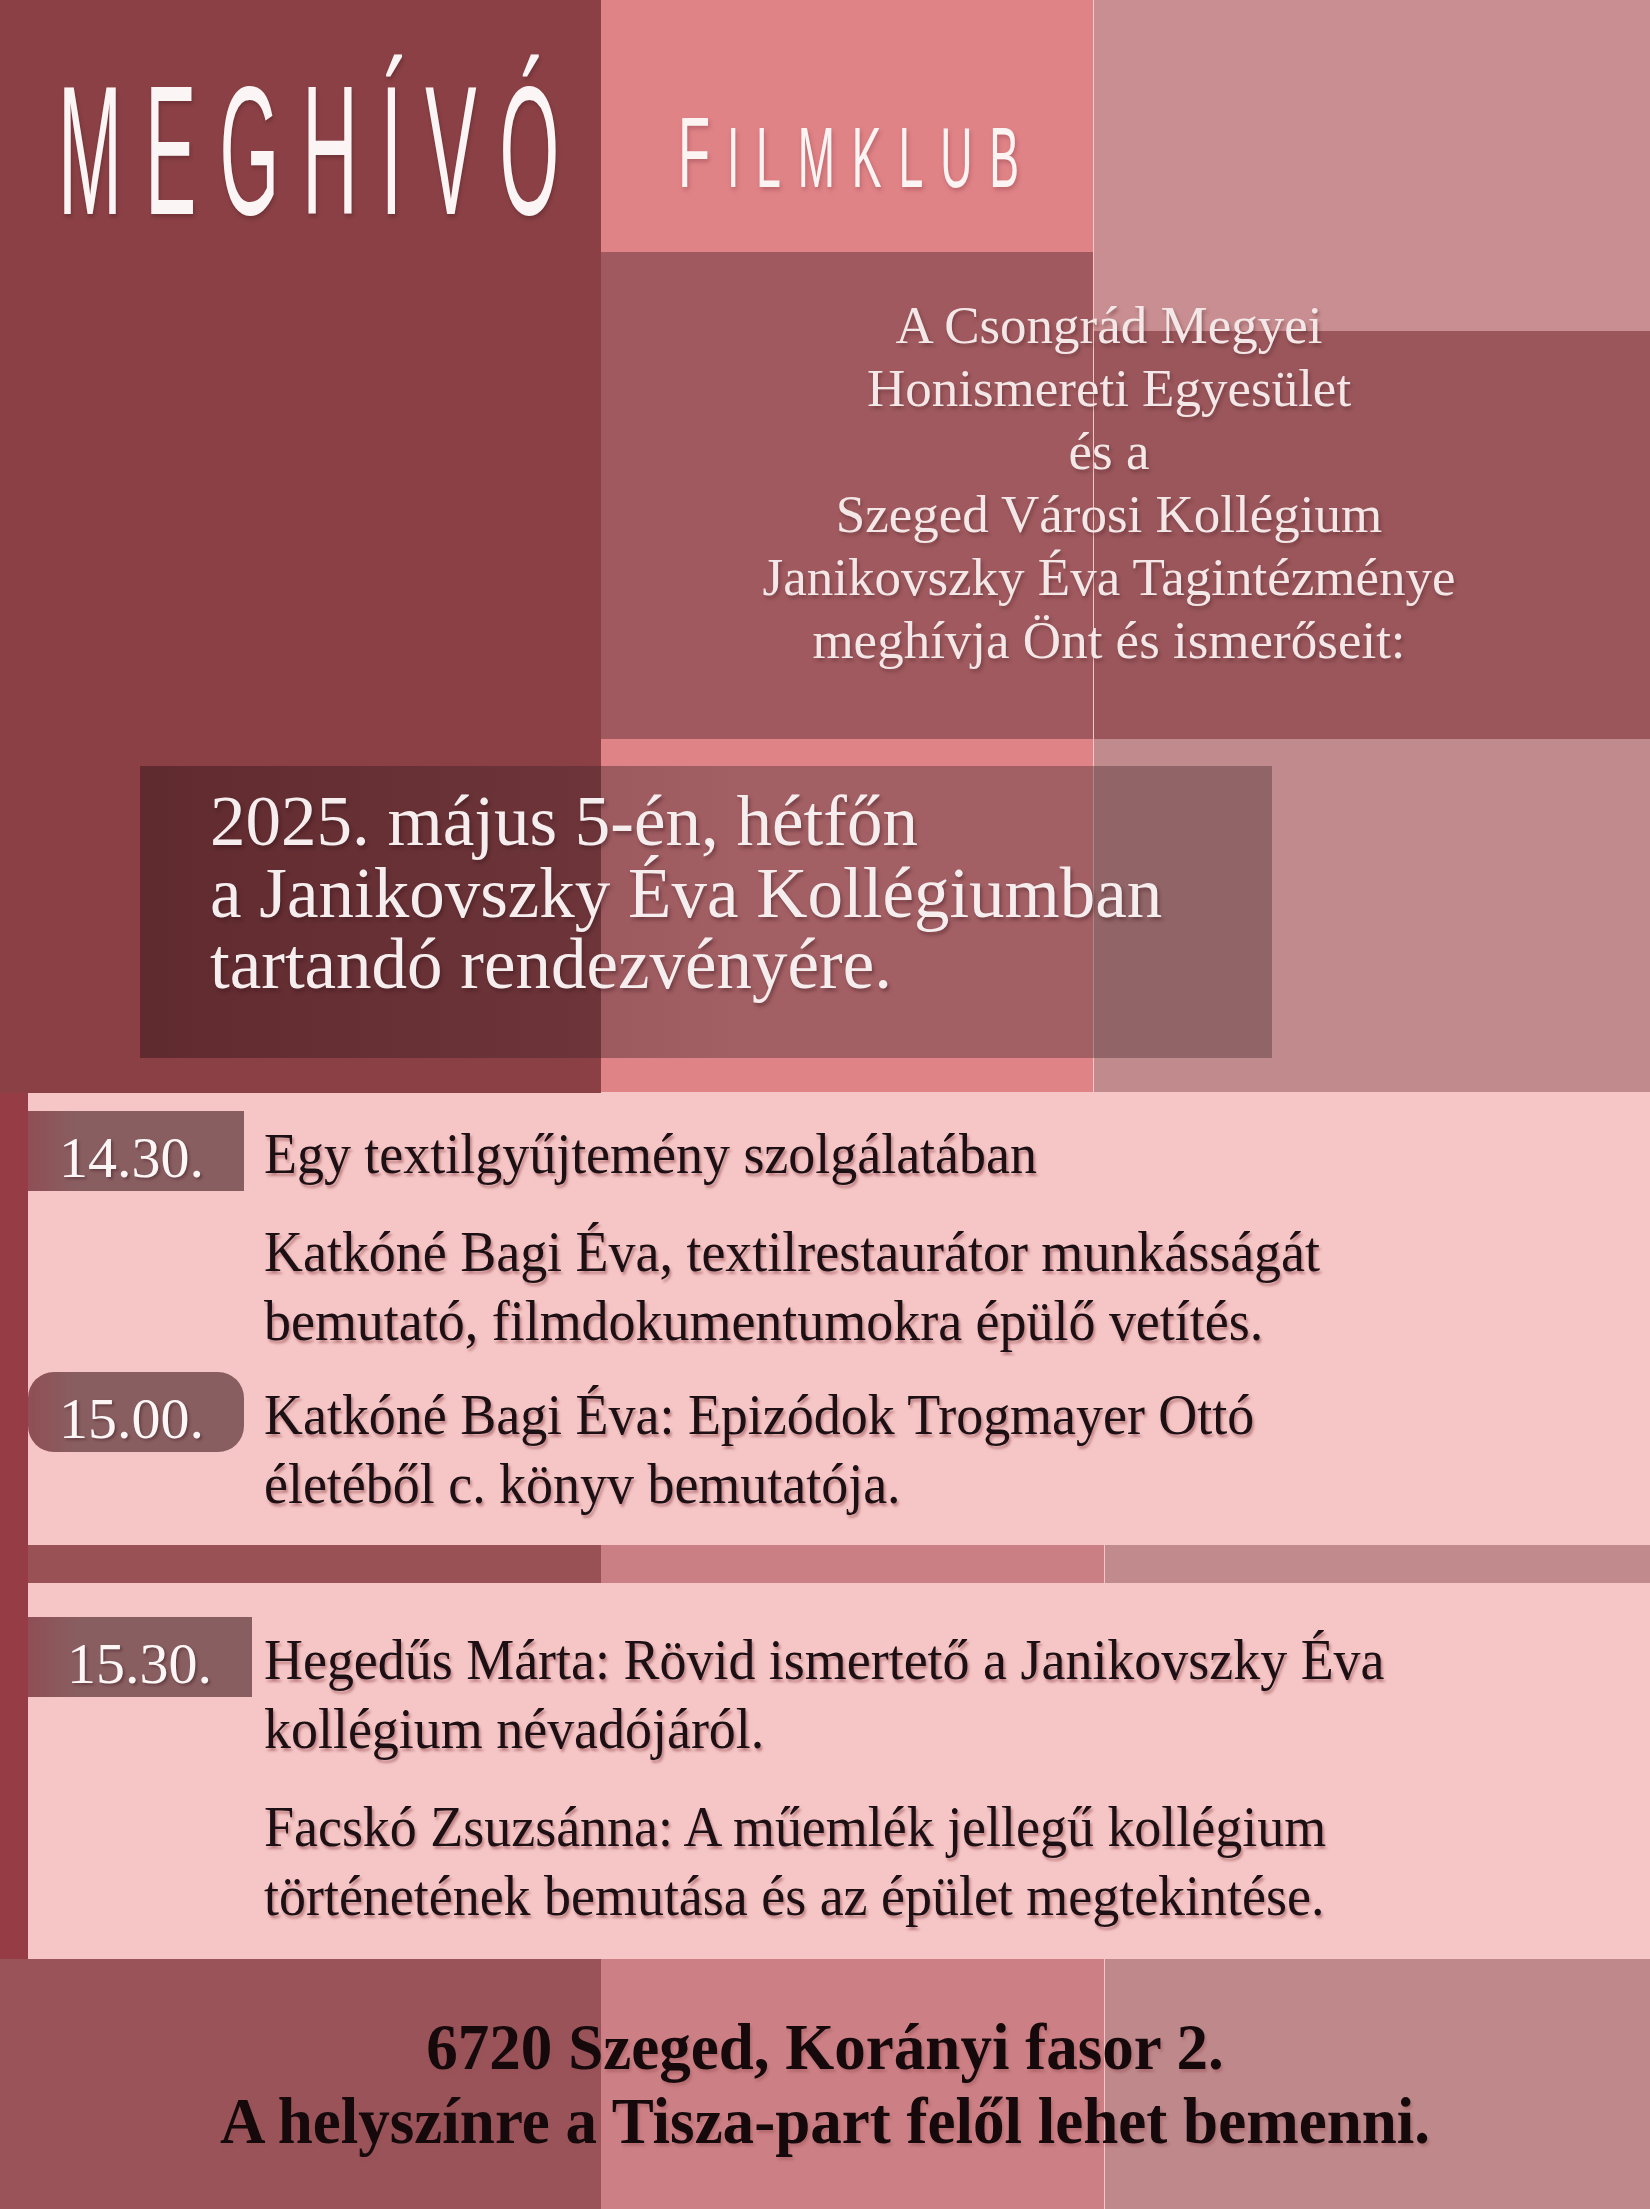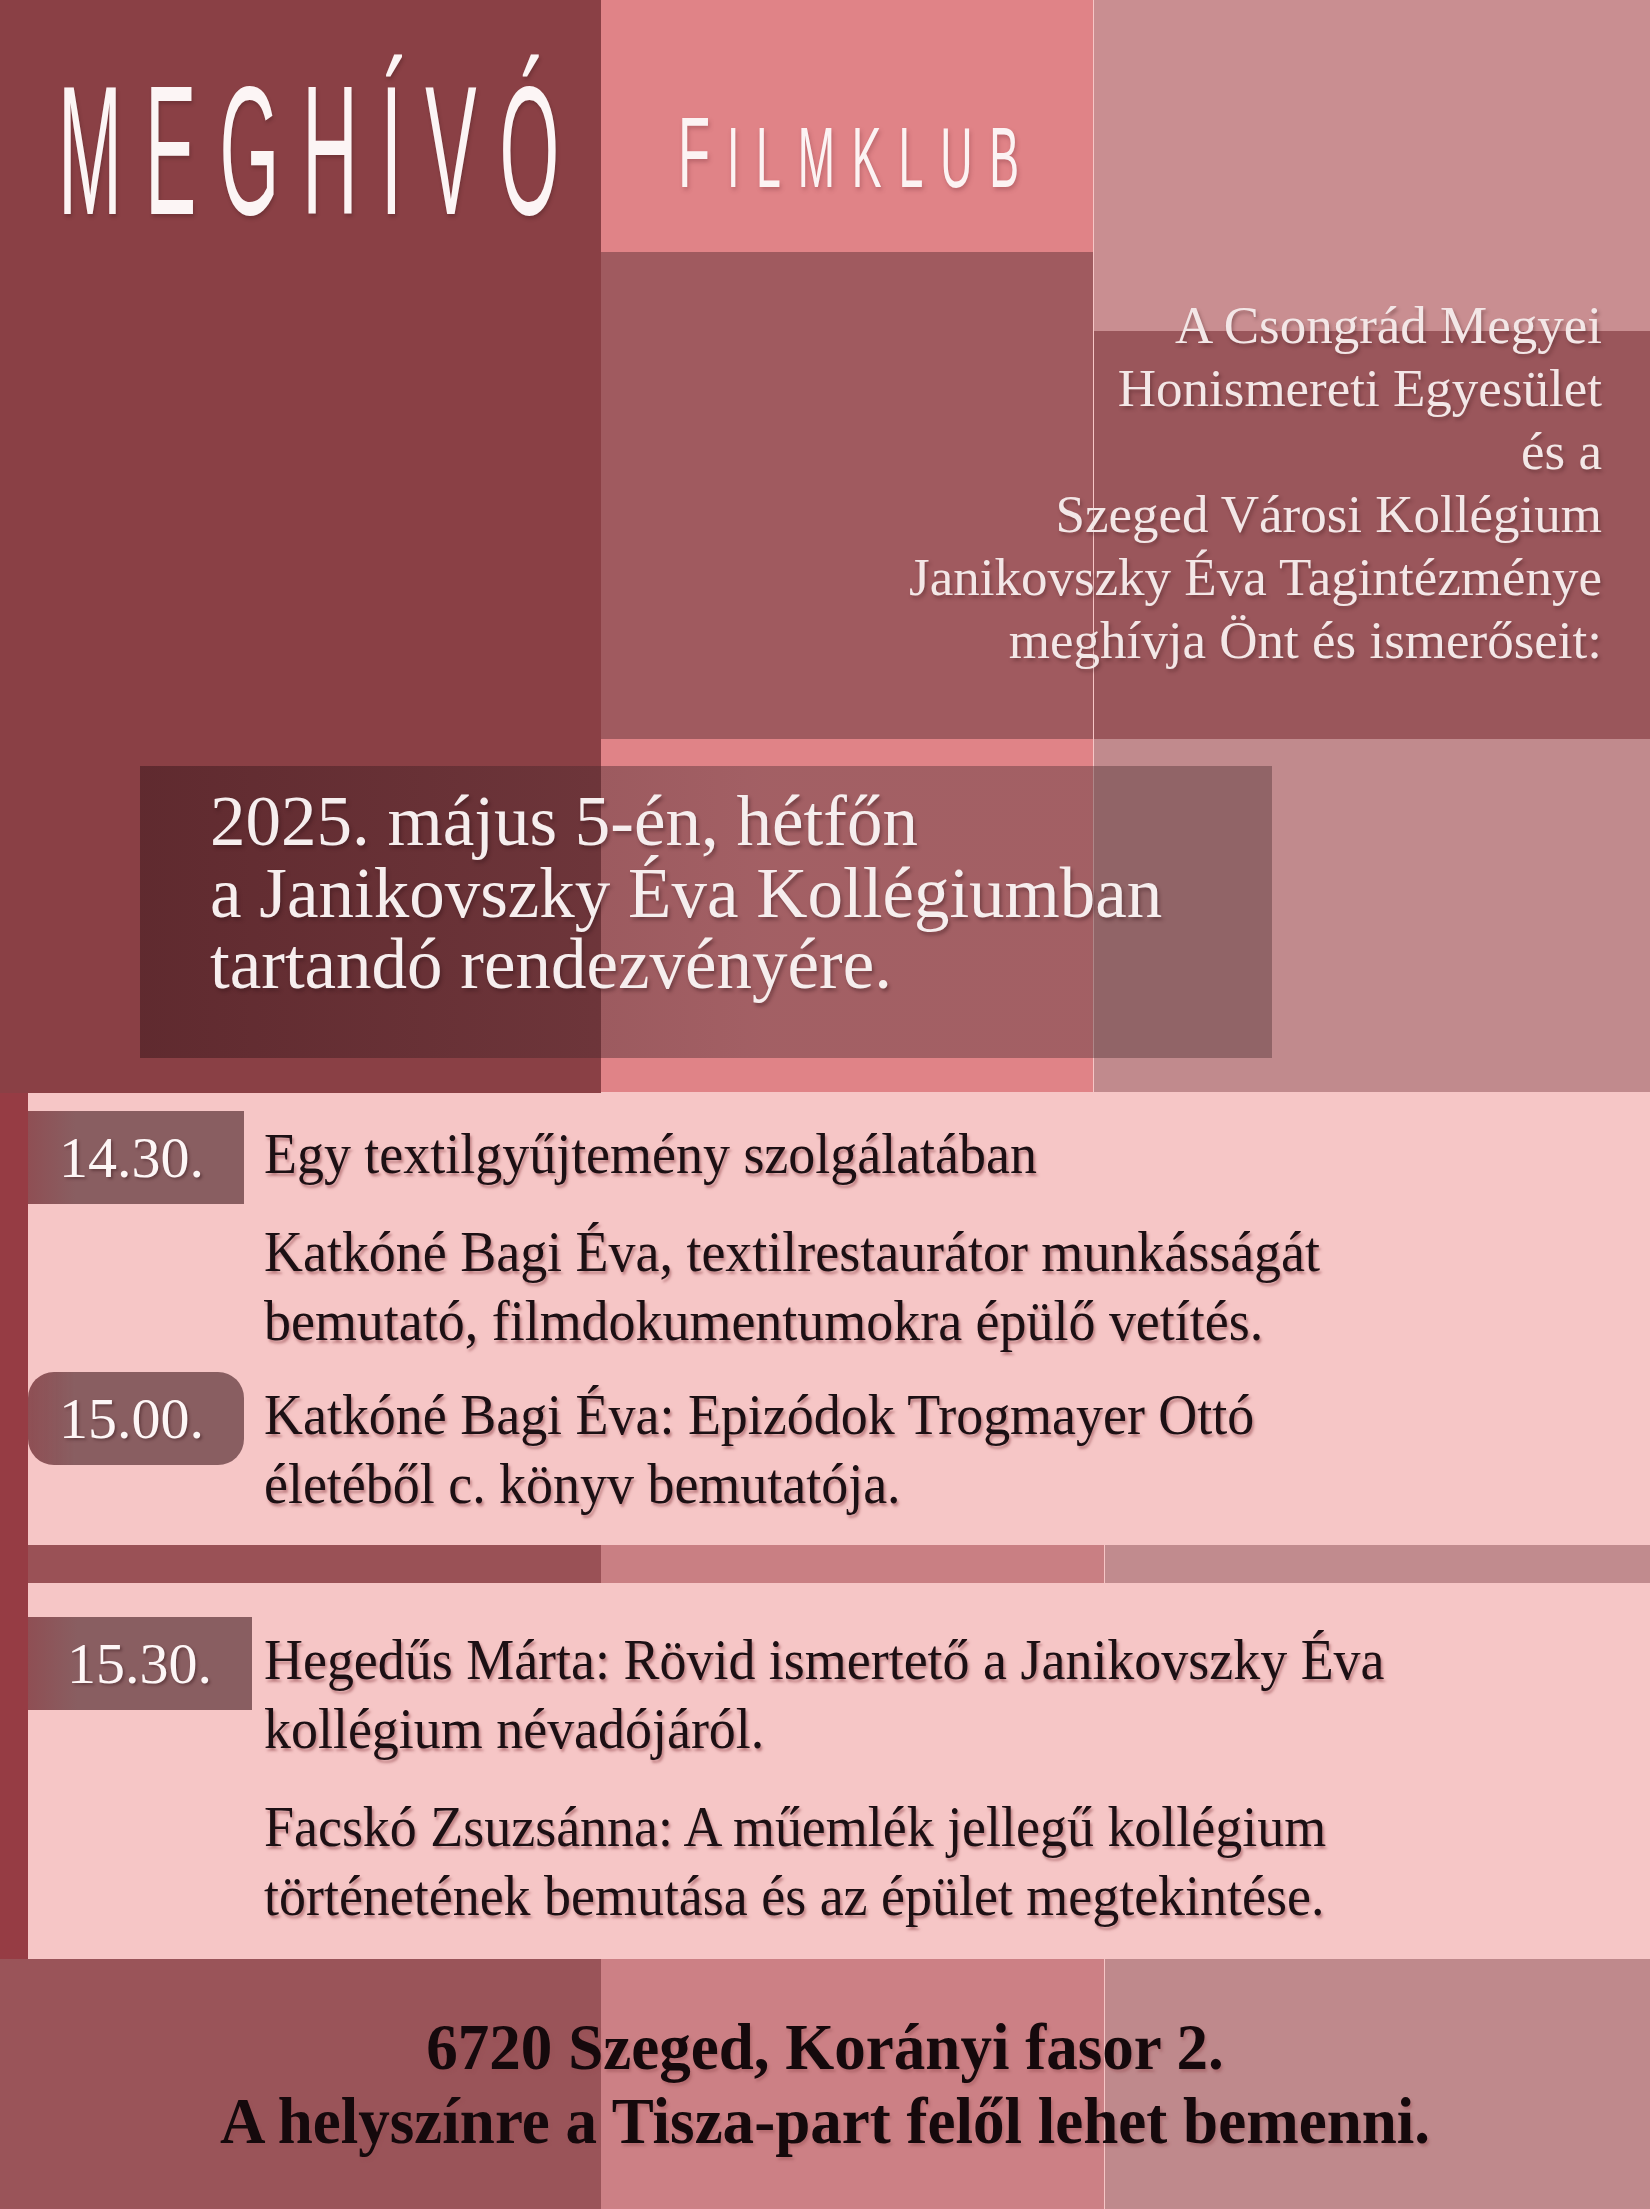--- a/index.html
+++ b/index.html
@@ -30,21 +30,21 @@
   .bg-bottom-m   {left:601px;top:1959px;width:503px; height:251px; background:var(--bottom-mid,#cc8085);}
   .bg-bottom-r   {left:1105px;top:1959px;width:545px;height:251px; background:var(--bottom-right,#bf898c);}
 
   
   .event-box{
     left:140px;top:766px;width:1132px;height:292px;
     background-color:rgba(62,28,33,0.40);
     background-image:linear-gradient(90deg,rgba(40,12,16,0.18),rgba(255,255,255,0.04) 55%);
   }
   .time-box{
-    left:28px;width:216px;height:93px;
+    left:28px;width:216px;height:80px;
     background-color:rgba(70,30,36,0.62);
     background-image:linear-gradient(90deg,rgba(150,60,68,0.45),rgba(40,14,18,0) 22%);
   }
   .time-box.t1{top:1111px;}
   .time-box.t2{top:1372px;border-radius:26px;}
   .time-box.t3{top:1617px;padding-left:8px;}
 
   
   .masthead{
     left:58px;top:59px;
@@ -59,22 +59,22 @@
     font-family:"Liberation Sans","DejaVu Sans",sans-serif;
     font-size:101px;line-height:101px;font-weight:400;
     color:#fcf3f3;letter-spacing:0.32em;white-space:nowrap;
     transform:scaleX(0.52);transform-origin:left top;
     text-shadow:2.8px 2.8px 5.6px rgba(120,50,56,0.35);
   }
   .filmklub .rest{font-size:86px;}
 
   
   .intro{
-    left:586px;top:294px;width:1016px;
-    text-align:right;
+    left:601px;top:294px;width:1016px;
+    text-align:center;
     font-size:53px;line-height:63px;
     color:#f3e7e7;
     text-shadow:1.9px 2.8px 3.7px rgba(60,22,27,0.35);
   }
 
   
   .event-line{
     left:210px;
     font-size:71px;line-height:71px;
     color:#f6eeee;white-space:nowrap;

